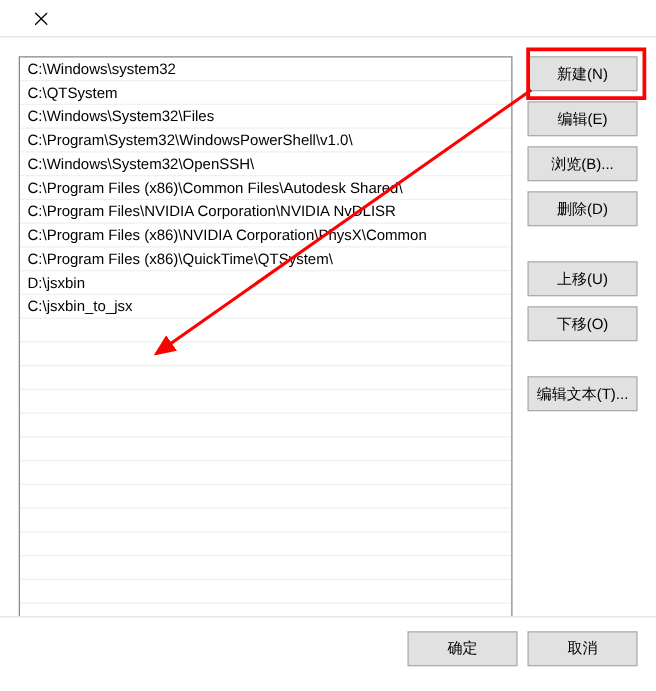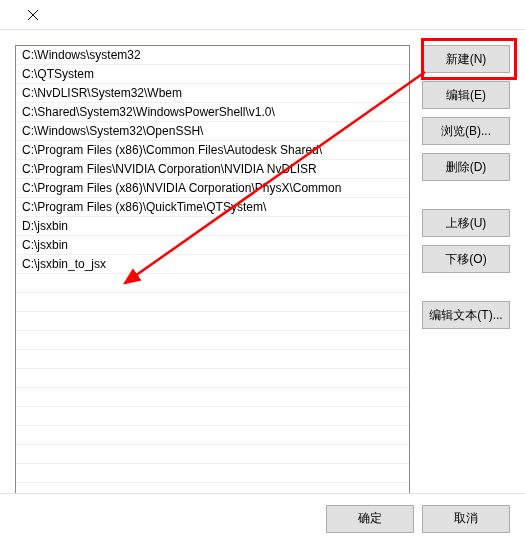--- a/index.html
+++ b/index.html
@@ -133,29 +133,28 @@
       <line x1="10" y1="0" x2="0" y2="10" stroke="#000" stroke-width="1"></line>
     </svg>
   </div>
 </div>
 
 <div class="dialog-body">
   <div class="main-area">
     <div class="list-box">
       <div class="list-item">C:\Windows\system32</div>
       <div class="list-item">C:\QTSystem</div>
-      <div class="list-item">C:\NvDLISR\System32\Wbem</div>
-      <div class="list-item">C:\Shared\System32\WindowsPowerShell\v1.0\</div>
+      <div class="list-item">C:\Windows\System32\Files</div>
+      <div class="list-item">C:\Program\System32\WindowsPowerShell\v1.0\</div>
       <div class="list-item">C:\Windows\System32\OpenSSH\</div>
       <div class="list-item">C:\Program Files (x86)\Common Files\Autodesk Shared\</div>
       <div class="list-item">C:\Program Files\NVIDIA Corporation\NVIDIA NvDLISR</div>
       <div class="list-item">C:\Program Files (x86)\NVIDIA Corporation\PhysX\Common</div>
       <div class="list-item">C:\Program Files (x86)\QuickTime\QTSystem\</div>
       <div class="list-item">D:\jsxbin</div>
-      <div class="list-item">C:\jsxbin</div>
       <div class="list-item">C:\jsxbin_to_jsx</div>
       <div class="list-item"></div>
       <div class="list-item"></div>
       <div class="list-item"></div>
       <div class="list-item"></div>
       <div class="list-item"></div>
       <div class="list-item"></div>
       <div class="list-item"></div>
       <div class="list-item"></div>
       <div class="list-item"></div>

